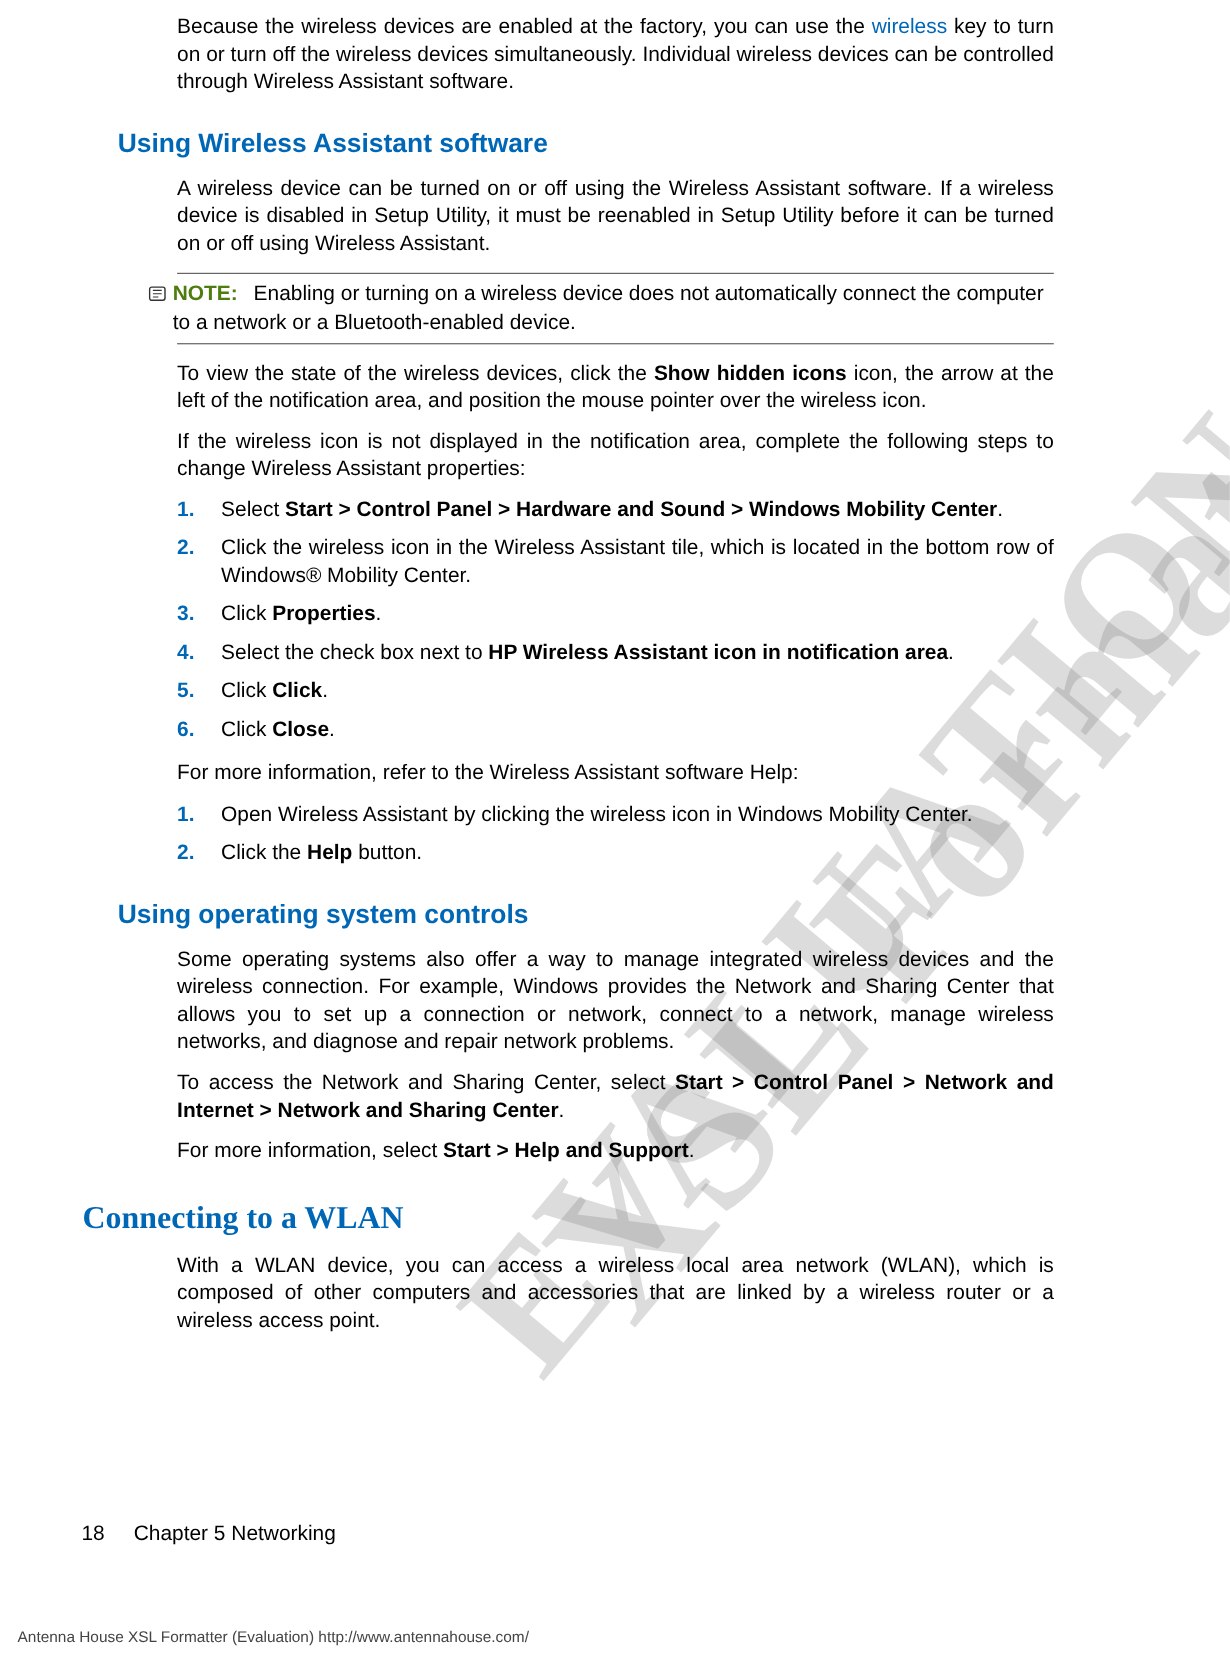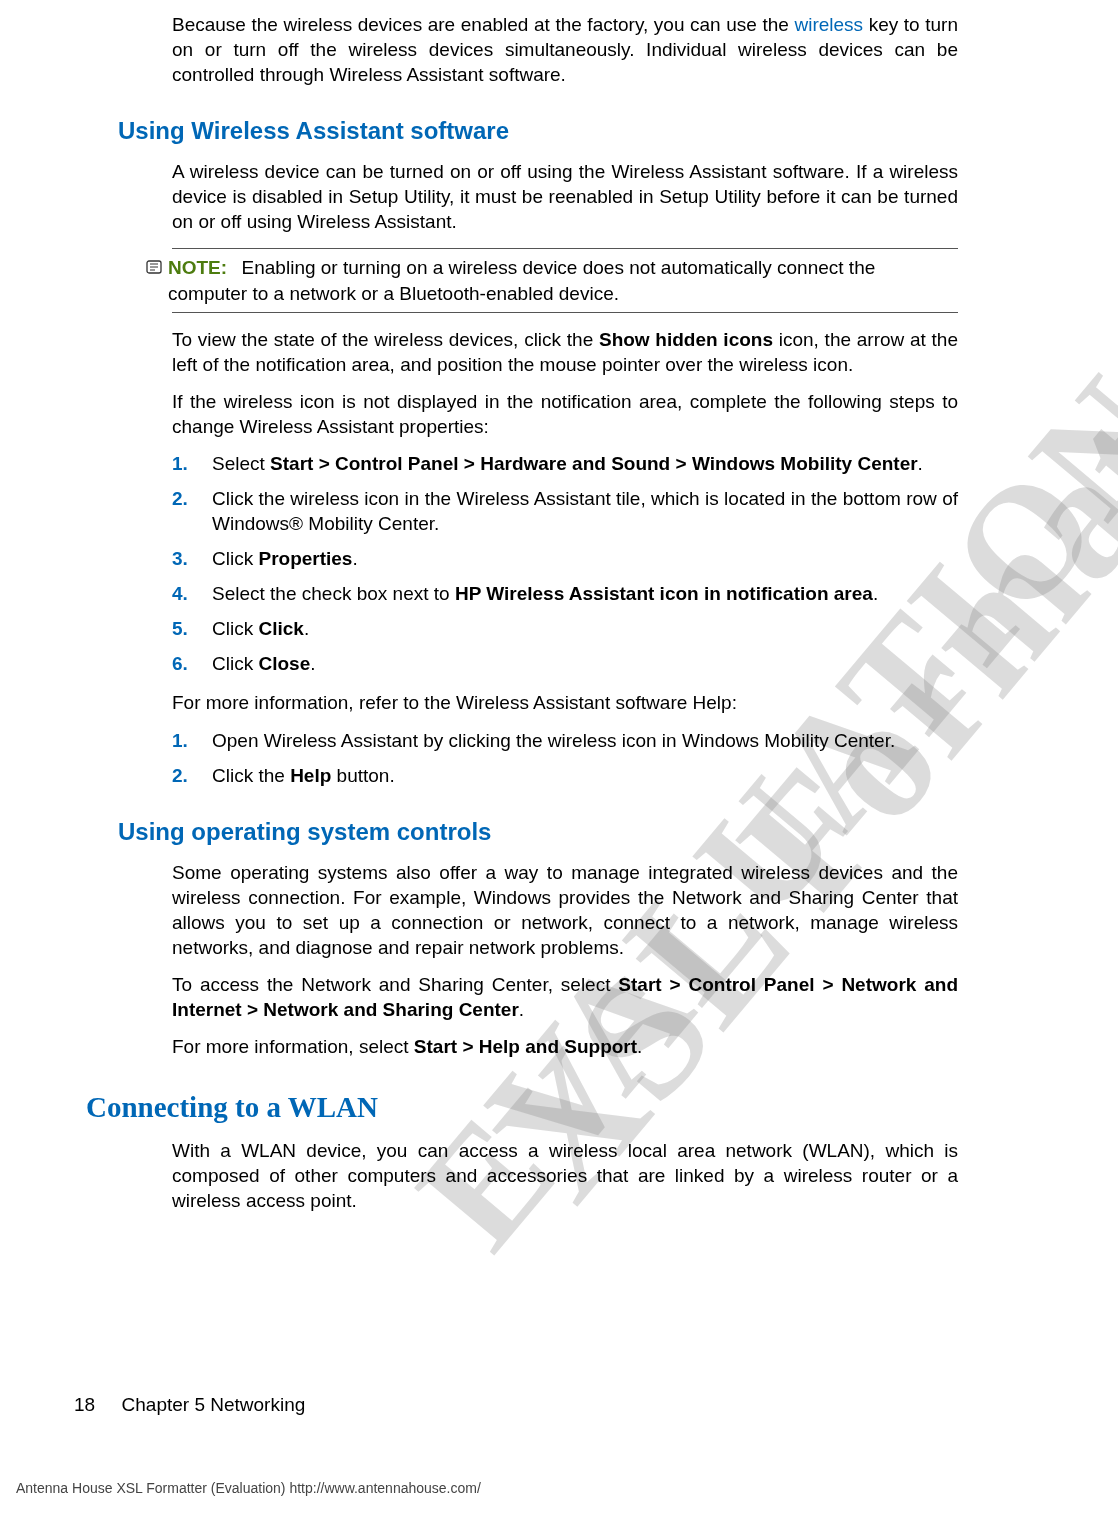--- a/index.html
+++ b/index.html
@@ -33,21 +33,21 @@
     transform: rotate(-50deg);
   }
   .wm2 {
     top: 720px;
     left: 260px;
     font-size: 160px;
     transform: rotate(-50deg);
   }
   .content {
     position: relative;
-    padding: 0 90px 0 12px;
+    padding: 0 90px 0 1px;
     z-index: 2;
   }
   .indent-body {
     margin-left: 160px;
     margin-right: 70px;
   }
   .h2 {
     color: #0067b6;
     font-weight: 700;
     font-size: 24px;
@@ -115,21 +115,21 @@
     min-width: 40px;
   }
   .ol .txt {
     flex: 1;
     text-align: justify;
   }
   b { font-weight: 700; }
   .link-like { color: #0067b6; }
   .footer-line {
     position: absolute;
-    bottom: 102px;
+    bottom: 112px;
     left: 74px;
     font-size: 19px;
   }
   .antenna {
     position: absolute;
     bottom: 22px;
     left: 16px;
     font-size: 14px;
     color: #444;
   }

